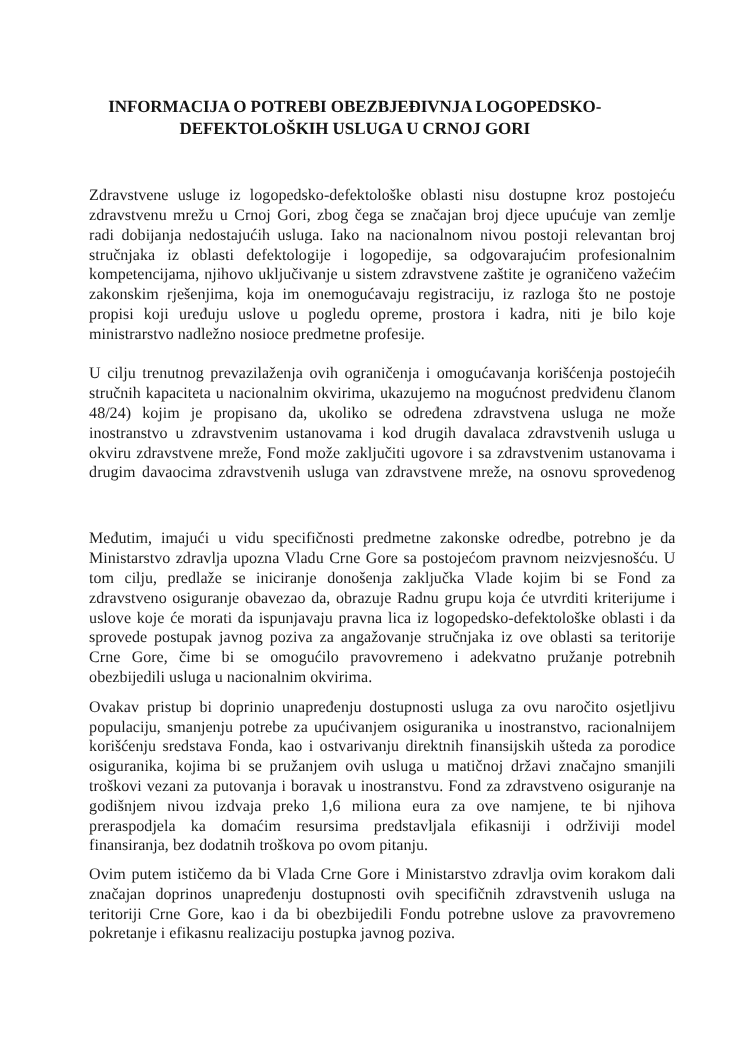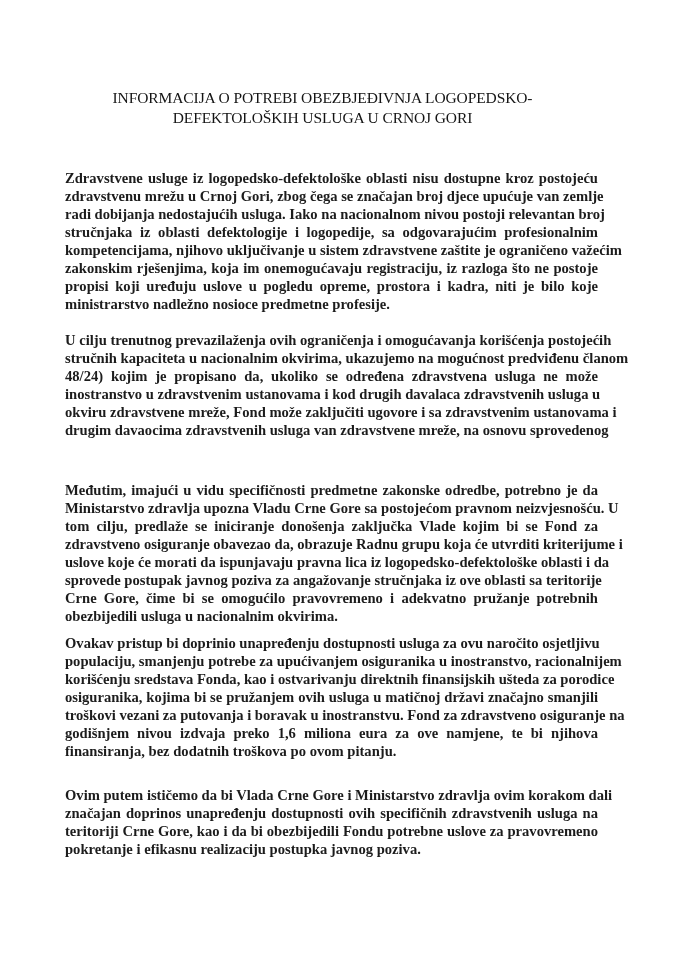--- a/index.html
+++ b/index.html
@@ -22,43 +22,42 @@
       width: 679px;
       height: 960px;
       background: #ffffff;
     }
     .title {
       position: absolute;
       left: 0;
       width: 645px;
       top: 88px;
       text-align: center;
-      font-weight: normal;
+      font-weight: bold;
       font-size: 15.5px;
       line-height: 20px;
       letter-spacing: -0.1px;
       color: #141414;
     }
     .title .tline {
       display: block;
       white-space: nowrap;
     }
     .body-text {
       position: absolute;
       left: 65px;
       width: 533px;
       font-size: 14.6px;
       line-height: 18px;
       color: #1c1c1c;
     }
     .para {
       position: absolute;
-      left: 0;
+      left: 16px;
       width: 533px;
-      font-weight: bold;
     }
     .line {
       display: block;
       height: 18px;
       white-space: nowrap;
       text-align: justify;
       text-align-last: justify;
       overflow: visible;
     }
     .line.last {
@@ -108,20 +107,21 @@
       <span class="line last">obezbijedili usluga u nacionalnim okvirima.</span>
     </div>
 
     <div class="para" style="top:465px;">
       <span class="line">Ovakav pristup bi doprinio unapređenju dostupnosti usluga za ovu naročito osjetljivu</span>
       <span class="line">populaciju, smanjenju potrebe za upućivanjem osiguranika u inostranstvo, racionalnijem</span>
       <span class="line">korišćenju sredstava Fonda, kao i ostvarivanju direktnih finansijskih ušteda za porodice</span>
       <span class="line">osiguranika, kojima bi se pružanjem ovih usluga u matičnoj državi značajno smanjili</span>
       <span class="line">troškovi vezani za putovanja i boravak u inostranstvu. Fond za zdravstveno osiguranje na</span>
       <span class="line">godišnjem nivou izdvaja preko 1,6 miliona eura za ove namjene, te bi njihova</span>
+      <span class="line">preraspodjela ka domaćim resursima predstavljala efikasniji i održiviji model</span>
       <span class="line last">finansiranja, bez dodatnih troškova po ovom pitanju.</span>
     </div>
 
     <div class="para" style="top:617px;">
       <span class="line">Ovim putem ističemo da bi Vlada Crne Gore i Ministarstvo zdravlja ovim korakom dali</span>
       <span class="line">značajan doprinos unapređenju dostupnosti ovih specifičnih zdravstvenih usluga na</span>
       <span class="line">teritoriji Crne Gore, kao i da bi obezbijedili Fondu potrebne uslove za pravovremeno</span>
       <span class="line last">pokretanje i efikasnu realizaciju postupka javnog poziva.</span>
     </div>
 

